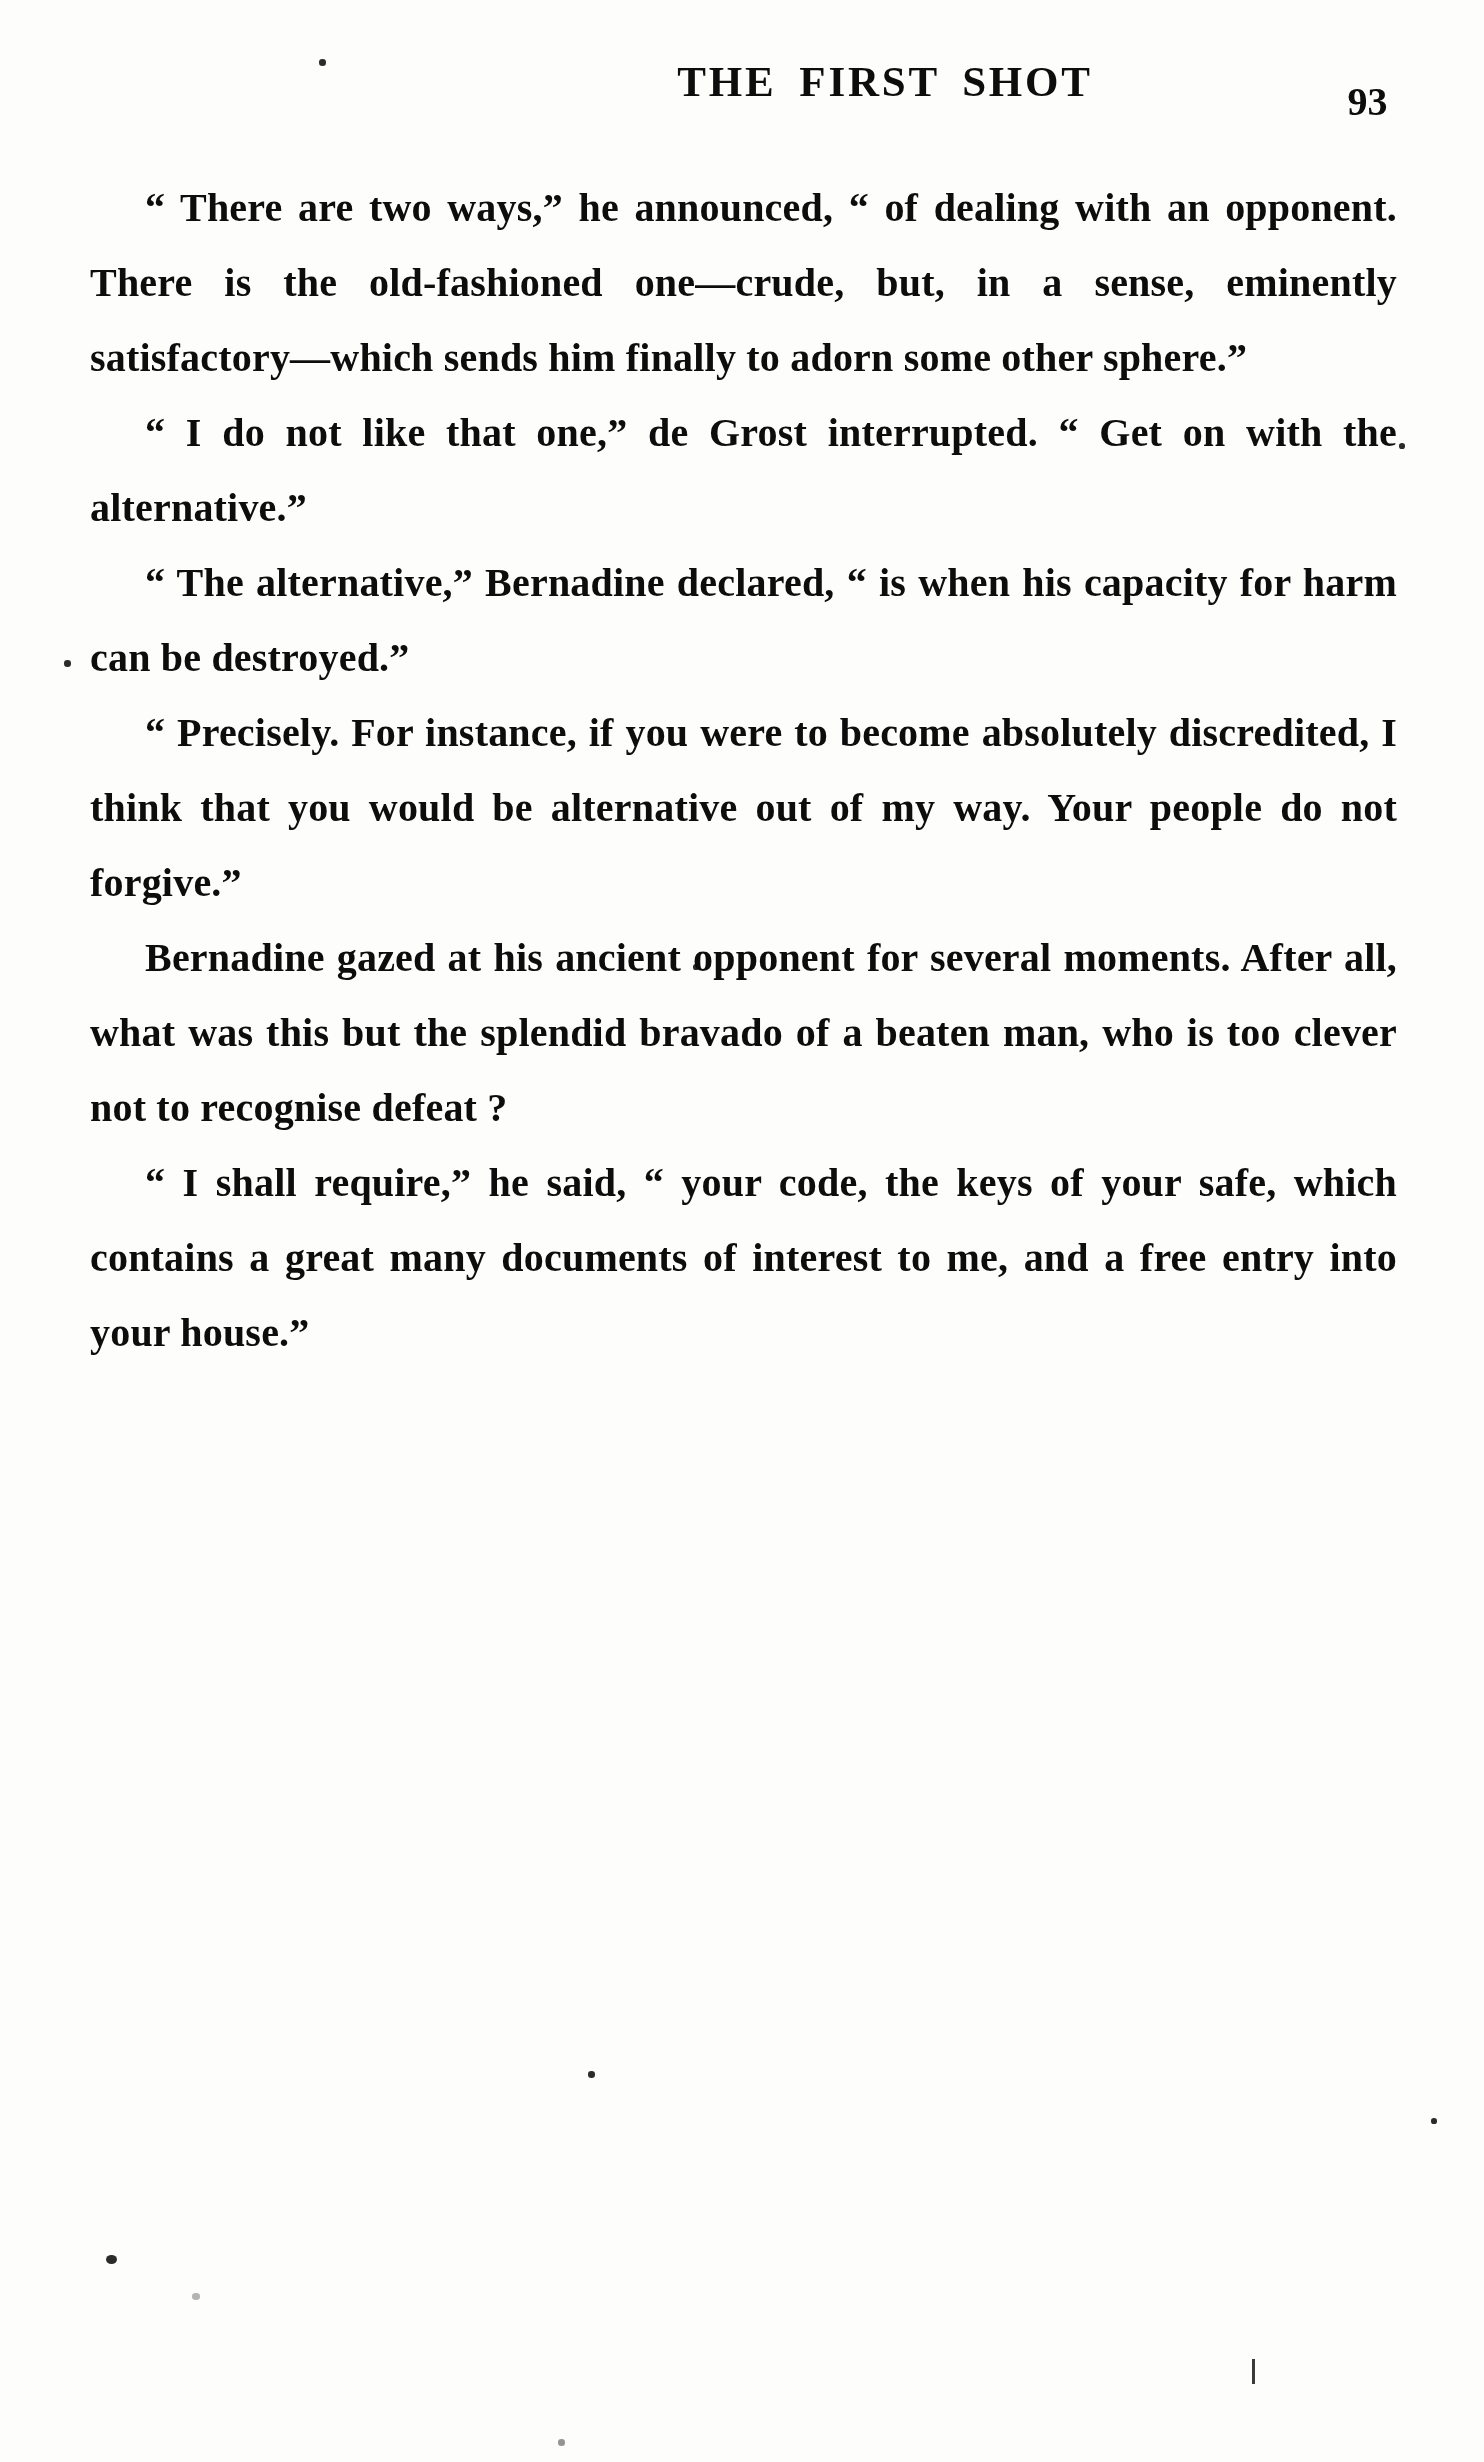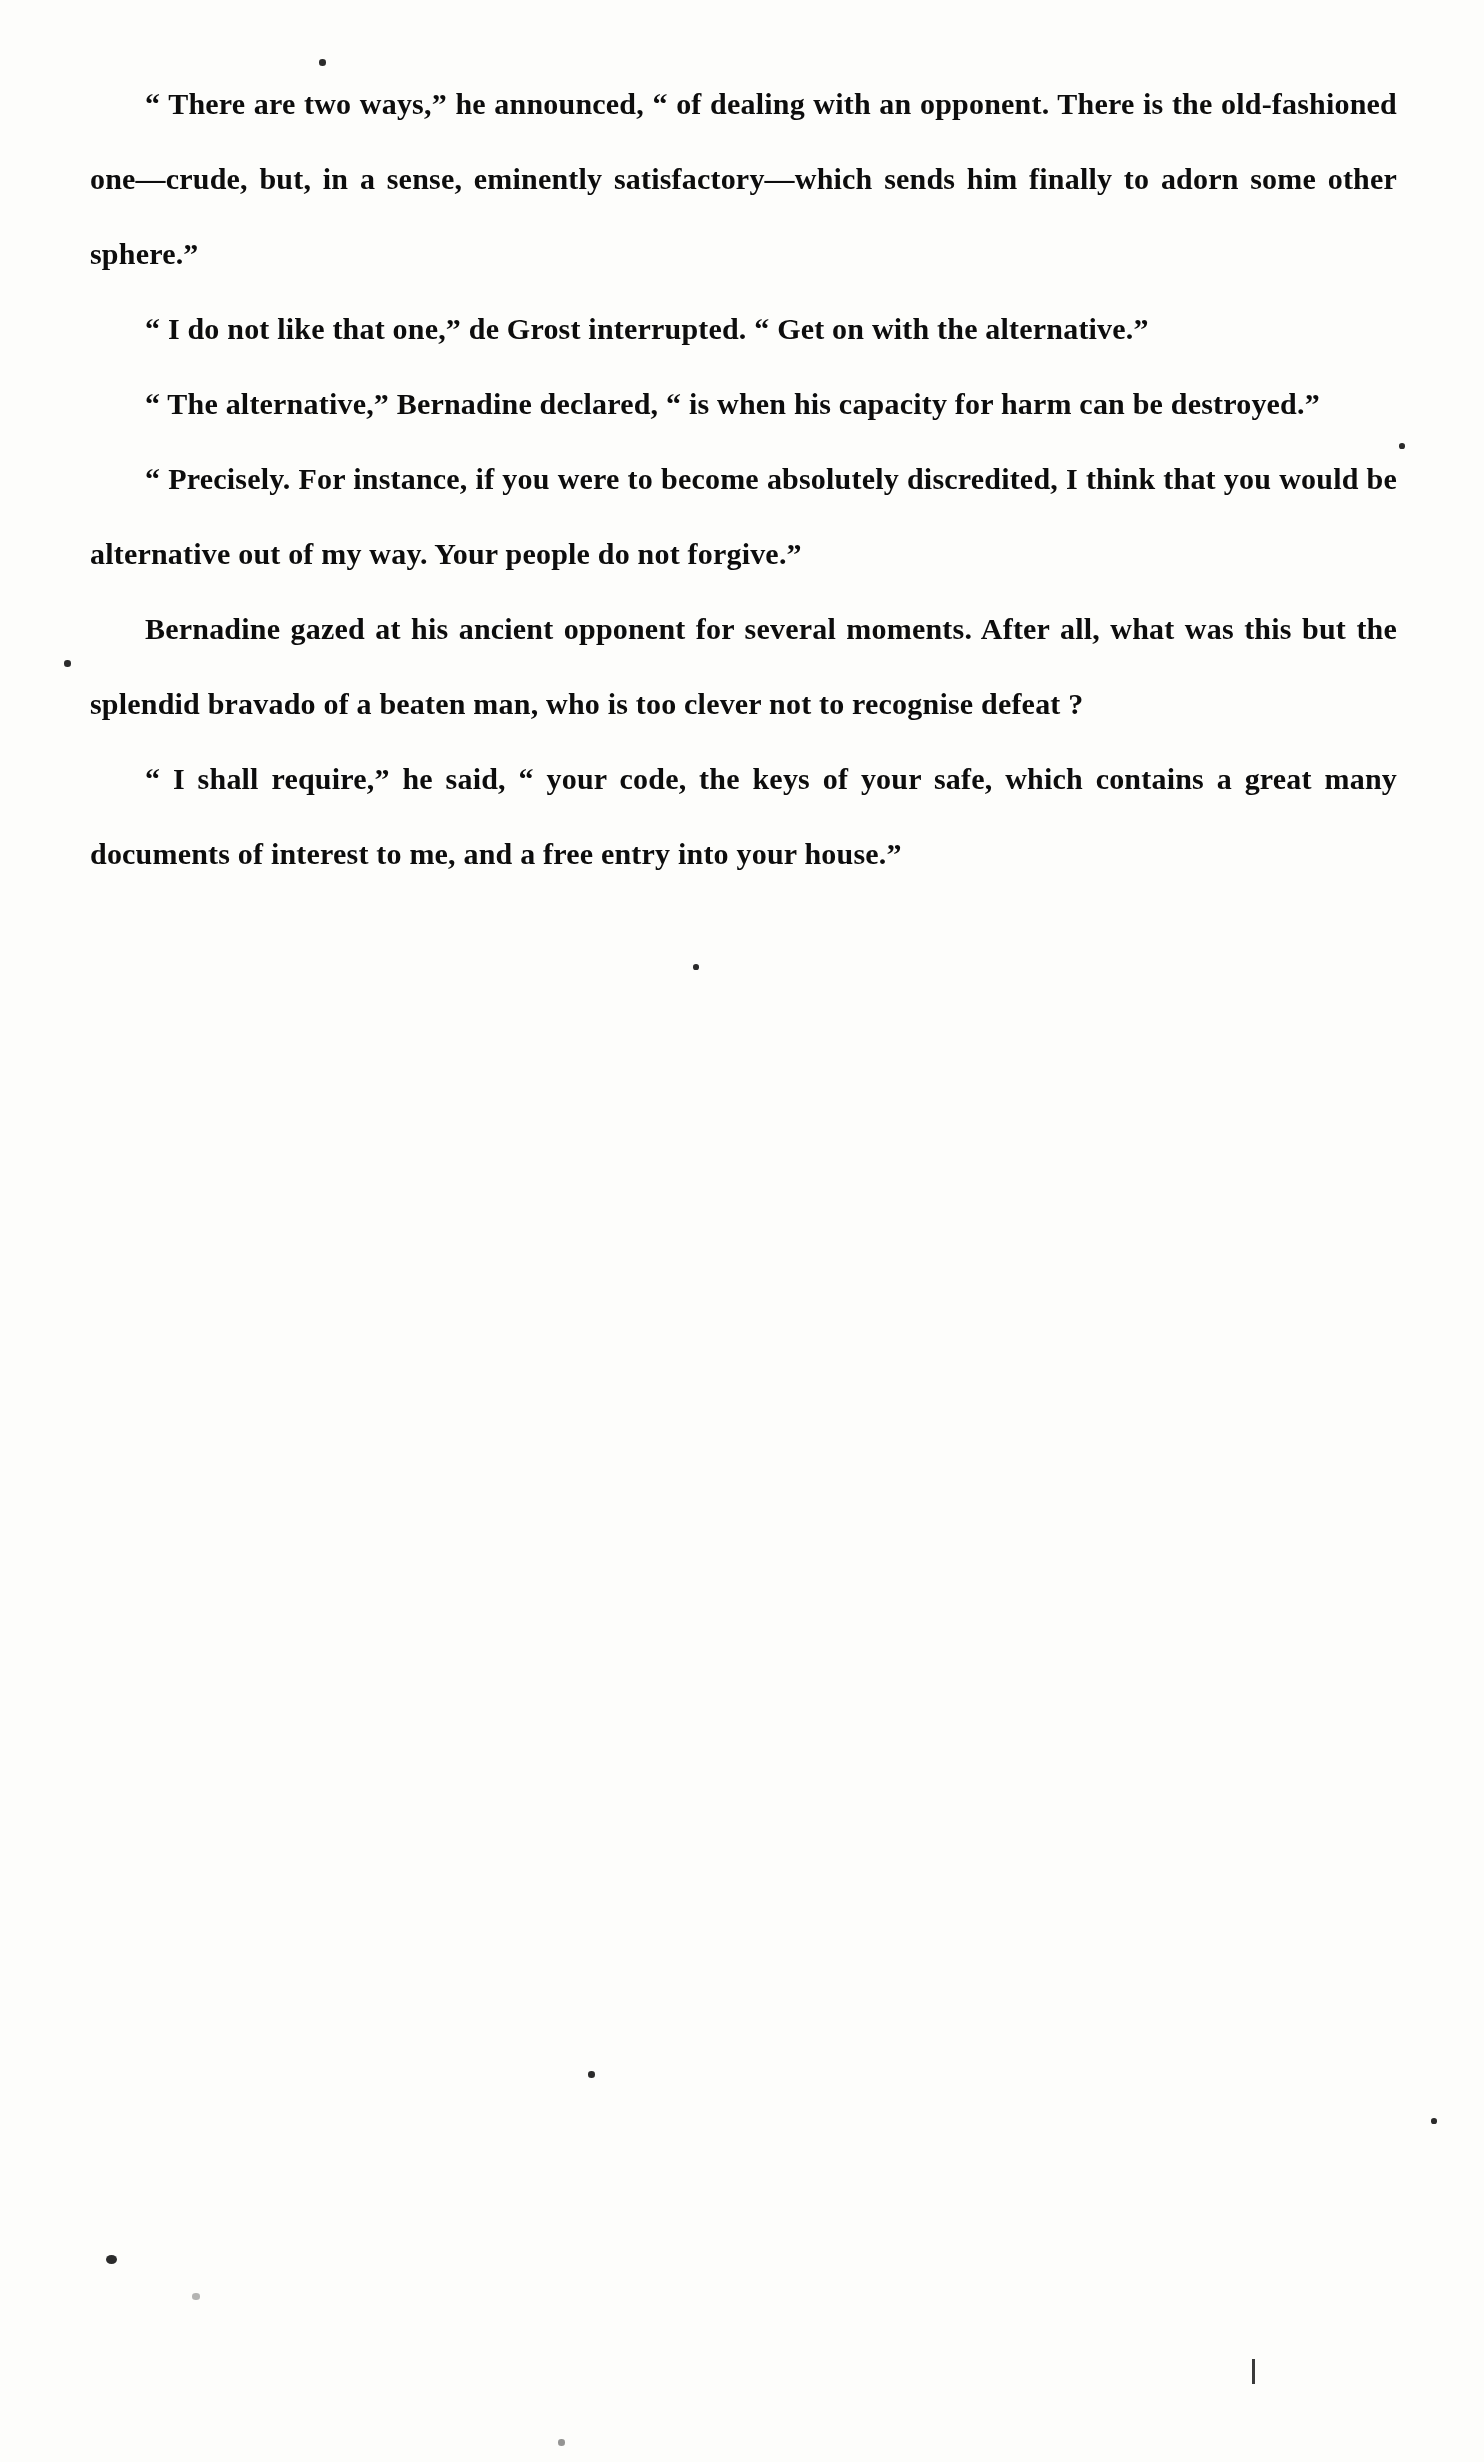--- a/index.html
+++ b/index.html
@@ -48,21 +48,21 @@
   .folio {
     position: absolute;
     right: 9.4px;
     top: 21px;
     font-size: 40px;
     font-weight: bold;
     font-family: "Liberation Serif", serif;
   }
   .body-text {
     margin-top: 9.4px;
-    font-size: 30px;
+    font-size: 40px;
     line-height: 75px;
     text-align: justify;
     text-justify: inter-word;
     font-weight: 600;
     letter-spacing: 0.2px;
   }
   .body-text p {
     margin: 0;
     text-indent: 55px;
   }
@@ -100,20 +100,24 @@
   <span class="speck s4"></span>
   <span class="speck s5"></span>
   <span class="speck s6"></span>
   <span class="speck s7"></span>
   <span class="speck s8"></span>
   <span class="speck s9"></span>
   <span class="tick"></span>
 
   <div class="page-inner">
 
+    <div class="header">
+      <div class="running-head">THE FIRST SHOT</div>
+      <div class="folio">93</div>
+    </div>
 
     <div class="body-text">
       <p>“ There are two ways,” he announced, “ of dealing with an opponent. There is the old-fashioned one—crude, but, in a sense, eminently satisfactory—which sends him finally to adorn some other sphere.”</p>
       <p>“ I do not like that one,” de Grost interrupted. “ Get on with the alternative.”</p>
       <p>“ The alternative,” Bernadine declared, “ is when his capacity for harm can be destroyed.”</p>
       <p>“ Precisely. For instance, if you were to become absolutely discredited, I think that you would be alternative out of my way. Your people do not forgive.”</p>
       <p>Bernadine gazed at his ancient opponent for several moments. After all, what was this but the splendid bravado of a beaten man, who is too clever not to recognise defeat ?</p>
       <p>“ I shall require,” he said, “ your code, the keys of your safe, which contains a great many documents of interest to me, and a free entry into your house.”</p>
     </div>
 

